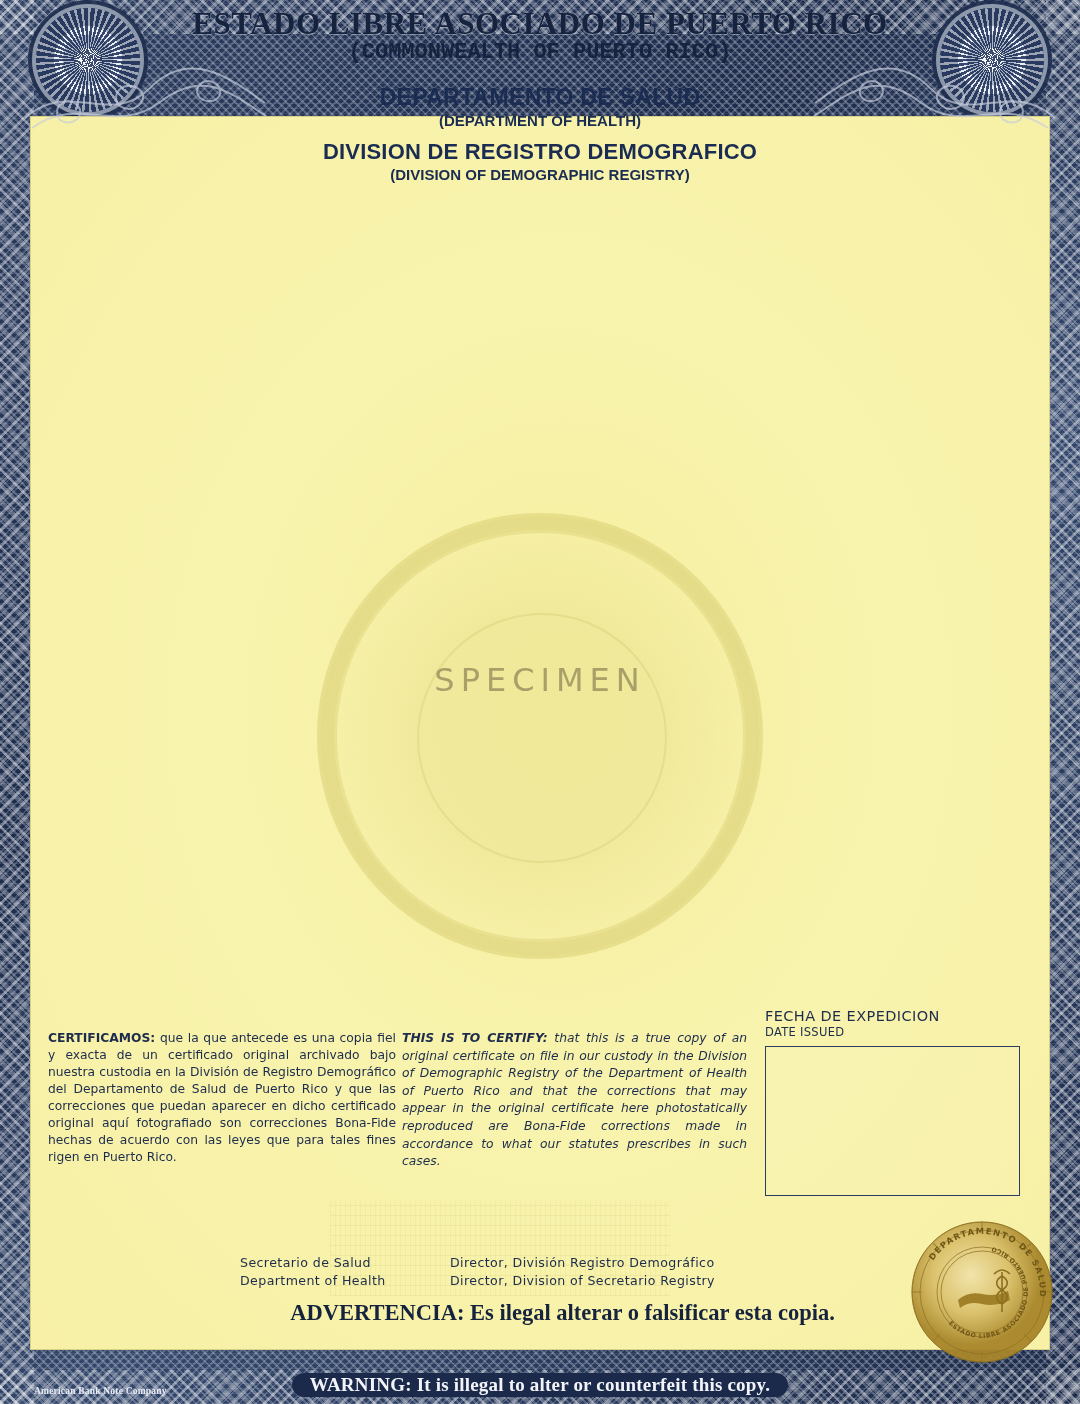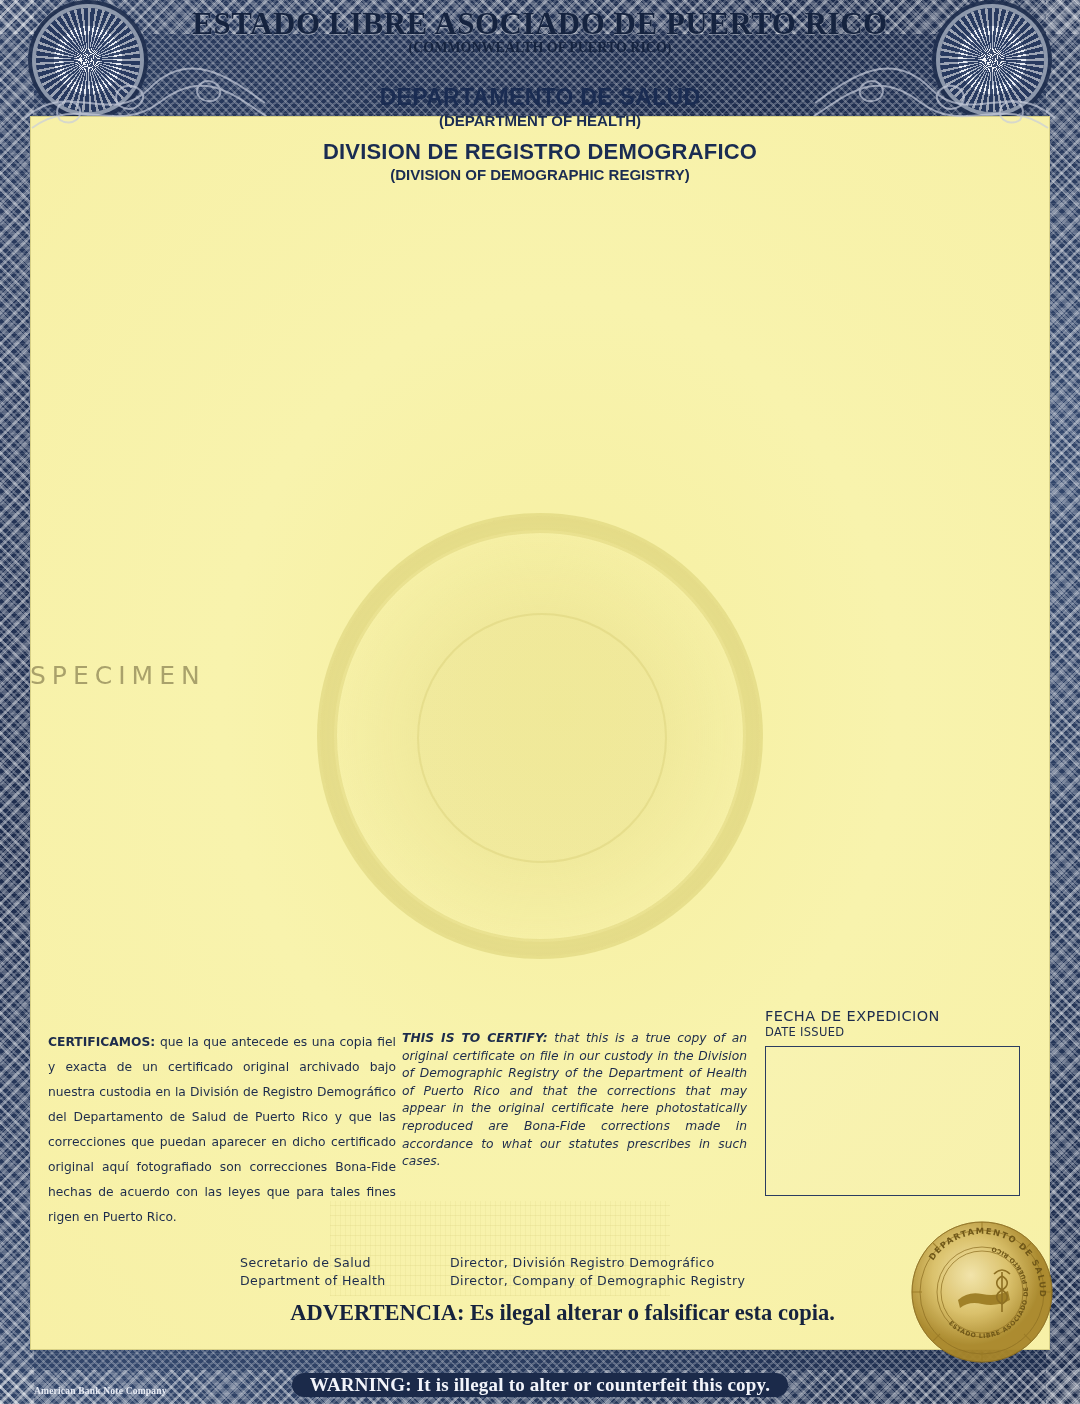--- a/index.html
+++ b/index.html
@@ -96,22 +96,23 @@
     position: absolute;
     left: 22%; top: 22%;
     width: 56%; height: 56%;
     border-radius: 50%;
     border: 2px solid rgba(200,188,90,0.25);
   }
   .specimen {
     position: absolute;
     left: 0; right: 0;
     top: 545px;
+    text-align: center;
     font-family: "DejaVu Sans", sans-serif;
-    font-size: 25px;
+    font-size: 32px;
     letter-spacing: 6px;
     color: #9c9460;
     opacity: .85;
   }
   
   .microfield {
     position: absolute;
     left: 300px;
     top: 1085px;
     width: 340px;
@@ -131,23 +132,23 @@
     color: #15233f;
   }
   .title-main {
     font-family: "Liberation Serif", serif;
     font-weight: bold;
     font-size: 31px;
     letter-spacing: .5px;
     text-shadow: 0 1px 0 rgba(255,255,255,0.35);
   }
   .title-sub {
-    font-family: Liberation Serif, serif;
-    font-weight: bold;
-    font-size: 14px;
+    font-family: Liberation Mono, monospace;
+    font-weight: bold;
+    font-size: 22px;
     margin-top: -2px;
   }
 
   .header-dept {
     position: absolute;
     left: 0; right: 0;
     top: 84px;
     text-align: center;
     color: #1a2c52;
   }
@@ -189,21 +190,21 @@
   .flourish.right { right: 20px; transform: scaleX(-1); }
 
   
   .cert-es {
     position: absolute;
     left: 48px;
     top: 1030px;
     width: 348px;
     font-family: "DejaVu Sans", sans-serif;
     font-size: 12.3px;
-    line-height: 25px;
+    line-height: 17px;
     color: #1d2c4c;
     text-align: justify;
   }
   .cert-en {
     position: absolute;
     left: 402px;
     top: 1030px;
     width: 345px;
     font-family: "DejaVu Sans", sans-serif;
     font-size: 12.3px;
@@ -361,21 +362,21 @@
     <div class="l2">DATE ISSUED</div>
   </div>
   <div class="date-box"></div>
 
   <div class="sig sig-left">
     <div class="l1">Secretario de Salud</div>
     <div class="l2">Department of Health</div>
   </div>
   <div class="sig sig-right">
     <div class="l1">Director, División Registro Demográfico</div>
-    <div class="l2">Director, Company of Demographic Registry</div>
+    <div class="l2">Director, Division of Secretario Registry</div>
   </div>
 
   <svg class="gold-seal" viewBox="0 0 152 152">
     <defs>
       <path id="sealOuterPath" d="M76,76 m-58,0 a58,58 0 1,1 116,0 a58,58 0 1,1 -116,0"></path>
       <path id="sealInnerPath" d="M76,76 m-46,0 a46,46 0 1,0 92,0 a46,46 0 1,0 -92,0"></path>
       <radialGradient id="goldgrad" cx="42%" cy="38%">
         <stop offset="0%" stop-color="#f2e4ab"></stop>
         <stop offset="55%" stop-color="#d9bf69"></stop>
         <stop offset="100%" stop-color="#a8862a"></stop>

